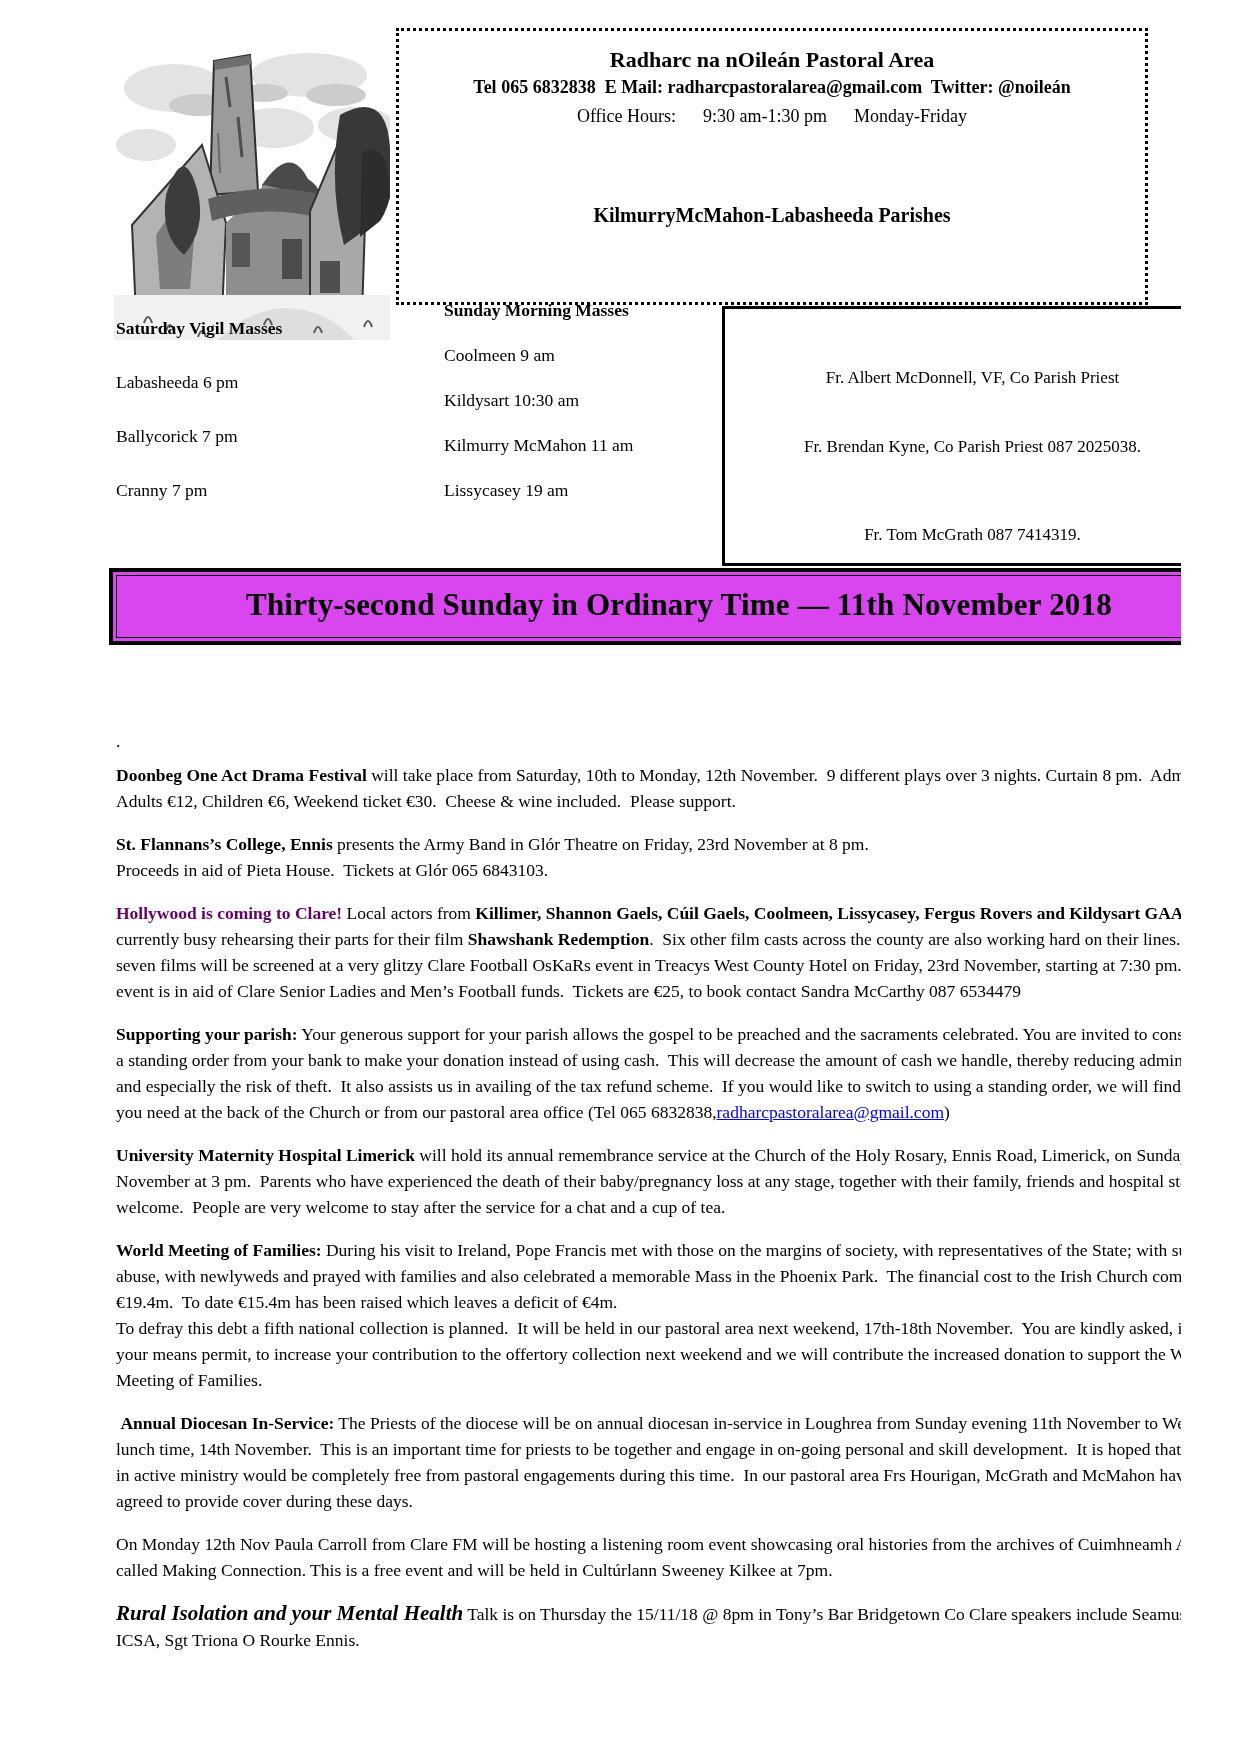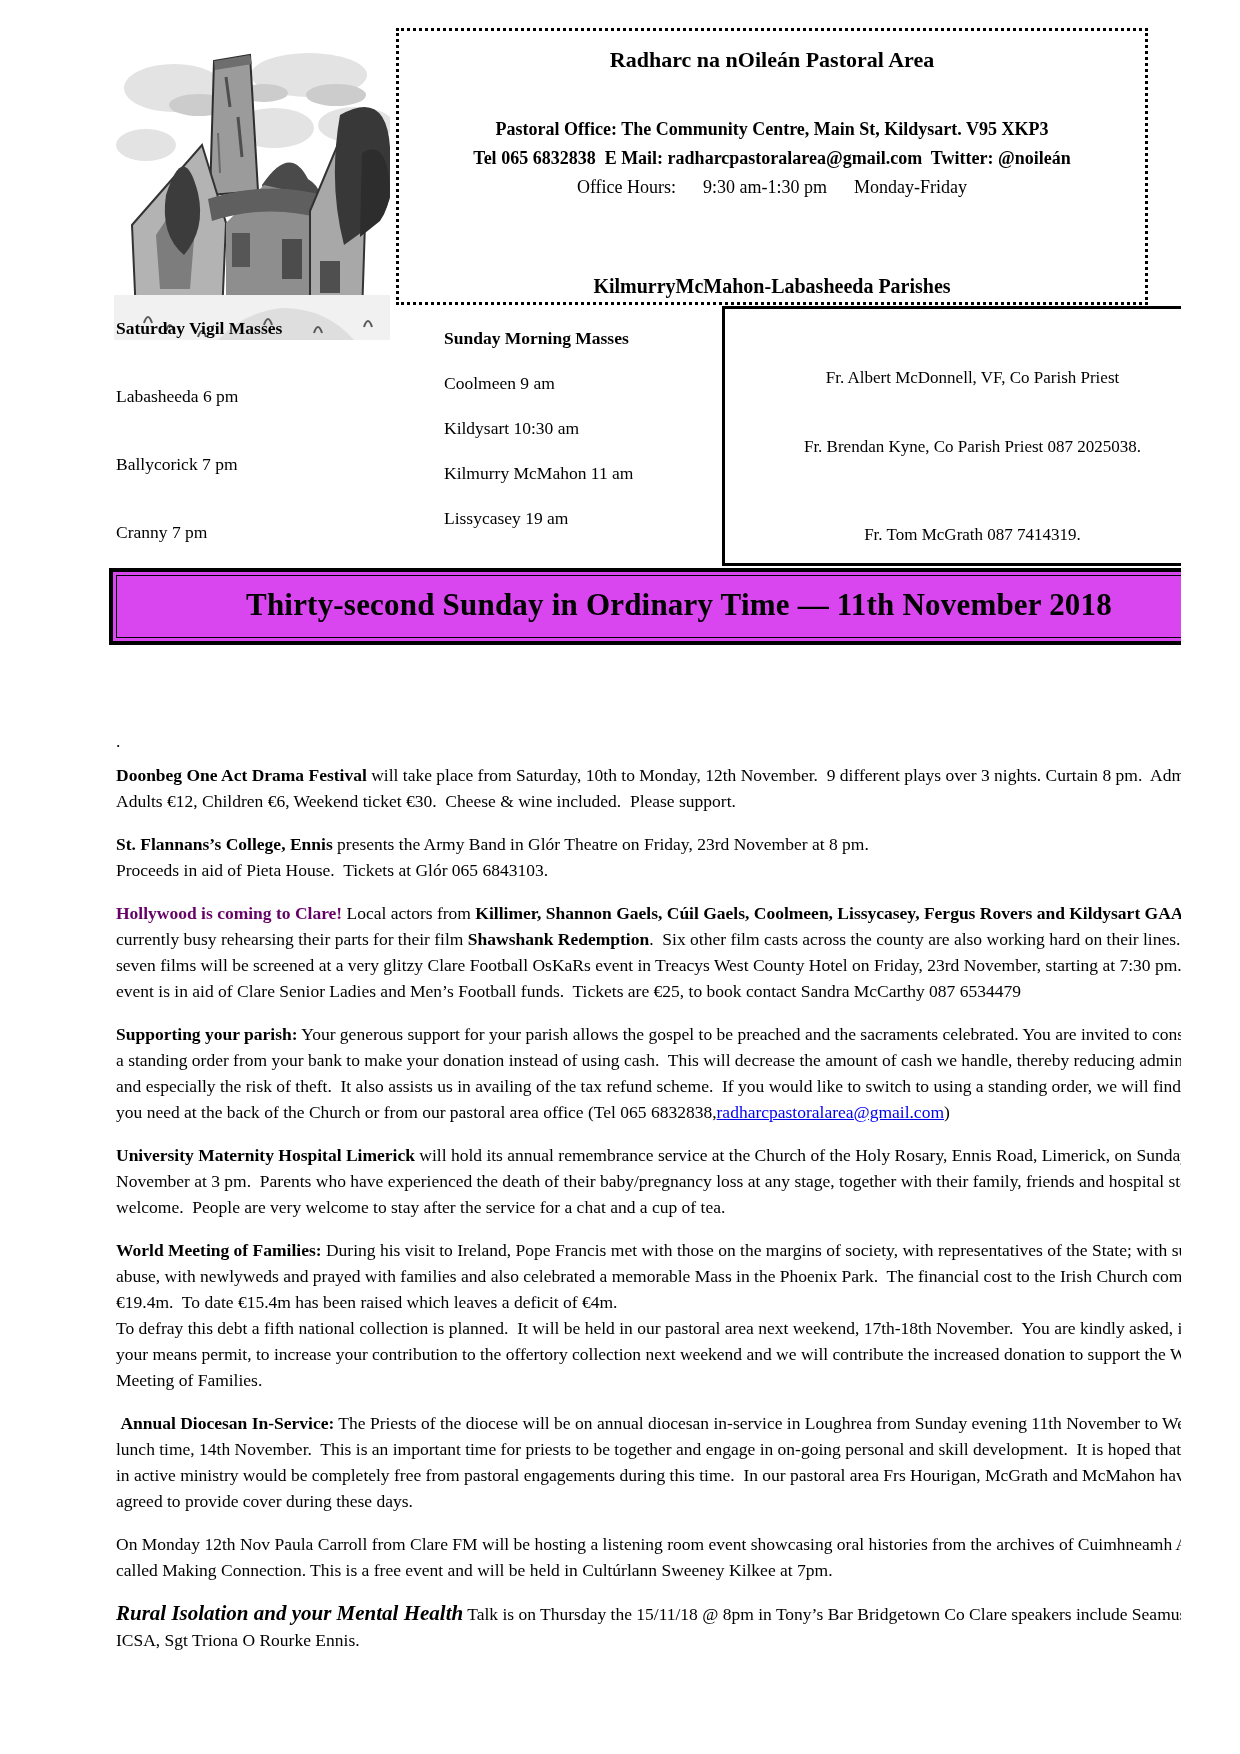--- a/index.html
+++ b/index.html
@@ -19,23 +19,23 @@
   }
   .hline { white-space:pre-wrap; }
   .header-title   { font-size:22px; font-weight:bold; margin-top:16px; }
   .header-office  { font-size:18px; font-weight:bold; margin-top:42px; line-height:29px; }
   .header-contact { font-size:18px; font-weight:bold; line-height:29px; }
   .header-hours   { font-size:18px; line-height:29px; }
   .header-parishes{ font-size:20px; font-weight:bold; margin-top:38px; line-height:31px; }
   
   .masses-col { position:absolute; font-size:17.5px; }
   .col-sat { left:57px;  top:318px; }
-  .col-sun { left:385px; top:328px; }
+  .col-sun { left:385px; top:300px; }
   .mass-title { font-weight:bold; }
-  .col-sat .mass-item { margin-top:47px; }
+  .col-sat .mass-item { margin-top:33px; }
   .col-sun .mass-item { margin-top:24px; }
   
   .priests {
     position:absolute; left:663px; top:306px; width:501px; height:260px;
     border:3px solid #000; text-align:center; font-size:17px; line-height:23px;
     padding-top:11px; white-space:pre-wrap;
   }
   .priests div:nth-child(n+3) { margin-top:19px; }
   
   .banner-outer { position:absolute; left:50px; top:568px; width:1140px; border:4px solid #000; padding:3px; background:#d946ef; }
@@ -100,21 +100,20 @@
         <path d="M52 298 q4 -12 8 0"></path>
       <path d="M150 292 q4 -12 8 0"></path>
         <path d="M250 294 q4 -12 8 0"></path>
       <path d="M200 300 q4 -12 8 0"></path>
         <path d="M84 304 q4 -12 8 0"></path>
     </g>
   </svg>
 
   <div class="header-box">
     <div class="hline header-title">Radharc na nOileán Pastoral Area</div>
-    <div class="hline header-office">Pastoral Office: The Community Centre, Main St, Kildysart. V95 XKP3</div>
     <div class="hline header-contact">Tel 065 6832838  E Mail: radharcpastoralarea@gmail.com  Twitter: @noileán</div>
     <div class="hline header-hours">Office Hours:      9:30 am-1:30 pm      Monday-Friday</div>
     <div class="hline header-parishes"><br><span>KilmurryMcMahon-Labasheeda Parishes</span></div>
   </div>
 
   <div class="masses-col col-sat">
     <div class="mass-title">Saturday Vigil Masses</div>
     <div class="mass-item">Labasheeda 6 pm</div>
     <div class="mass-item">Ballycorick 7 pm</div>
     <div class="mass-item">Cranny 7 pm</div>

